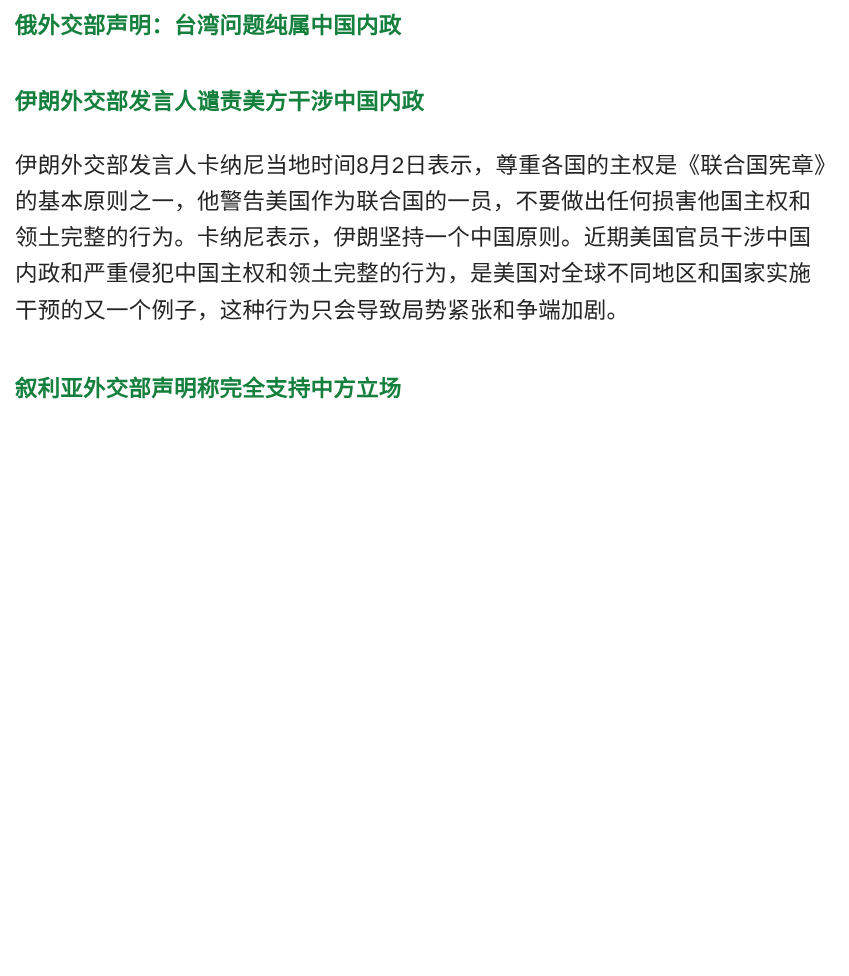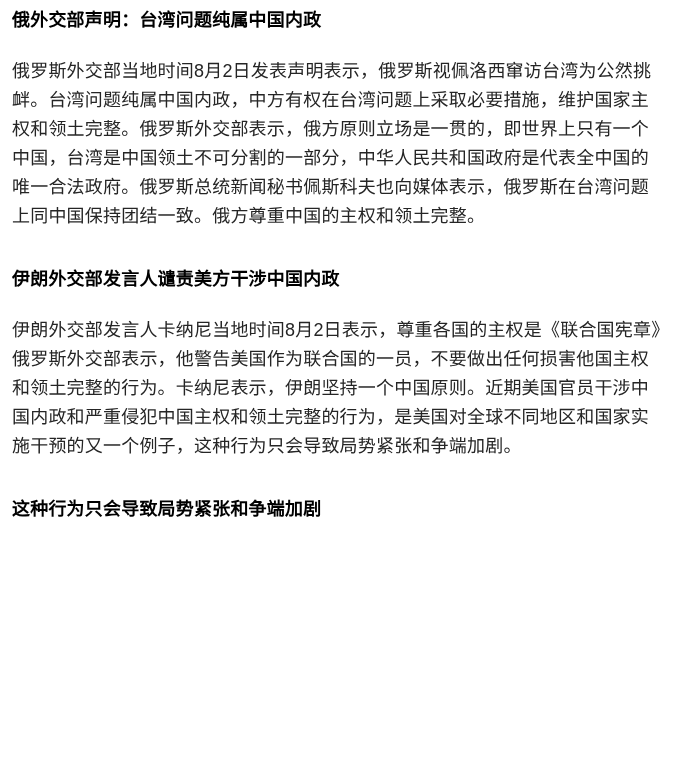--- a/index.html
+++ b/index.html
@@ -17,21 +17,21 @@
   }
   .article {
     box-sizing: border-box;
     width: 679px;
     padding: 6px 12px 8px 12px;
   }
   .section-heading {
     font-size: 18px;
     font-weight: 700;
     line-height: 25px;
-    color: #000000;
+    color: #15803d;
     margin: 36px 0 24px 0;
     letter-spacing: 0.2px;
   }
   .section:first-child .section-heading {
     margin-top: 2px;
   }
   .paragraph {
     font-size: 18px;
     font-weight: 400;
     line-height: 29px;
@@ -42,25 +42,24 @@
     letter-spacing: 0.2px;
   }
 </style>
 </head>
 <body>
 
 <main class="article">
 
   <section class="section">
     <h2 class="section-heading">俄外交部声明：台湾问题纯属中国内政</h2>
-    <p class="paragraph">俄罗斯外交部当地时间8月2日发表声明表示，俄罗斯视佩洛西窜访台湾为公然挑衅。台湾问题纯属中国内政，中方有权在台湾问题上采取必要措施，维护国家主权和领土完整。俄罗斯外交部表示，俄方原则立场是一贯的，即世界上只有一个中国，台湾是中国领土不可分割的一部分，中华人民共和国政府是代表全中国的唯一合法政府。俄罗斯总统新闻秘书佩斯科夫也向媒体表示，俄罗斯在台湾问题上同中国保持团结一致。俄方尊重中国的主权和领土完整。</p>
   </section>
 
   <section class="section">
     <h2 class="section-heading">伊朗外交部发言人谴责美方干涉中国内政</h2>
-    <p class="paragraph">伊朗外交部发言人卡纳尼当地时间8月2日表示，尊重各国的主权是《联合国宪章》俄罗斯外交部表示，他警告美国作为联合国的一员，不要做出任何损害他国主权和领土完整的行为。卡纳尼表示，伊朗坚持一个中国原则。近期美国官员干涉中国内政和严重侵犯中国主权和领土完整的行为，是美国对全球不同地区和国家实施干预的又一个例子，这种行为只会导致局势紧张和争端加剧。</p>
+    <p class="paragraph">伊朗外交部发言人卡纳尼当地时间8月2日表示，尊重各国的主权是《联合国宪章》的基本原则之一，他警告美国作为联合国的一员，不要做出任何损害他国主权和领土完整的行为。卡纳尼表示，伊朗坚持一个中国原则。近期美国官员干涉中国内政和严重侵犯中国主权和领土完整的行为，是美国对全球不同地区和国家实施干预的又一个例子，这种行为只会导致局势紧张和争端加剧。</p>
   </section>
 
   <section class="section">
-    <h2 class="section-heading">这种行为只会导致局势紧张和争端加剧</h2>
+    <h2 class="section-heading">叙利亚外交部声明称完全支持中方立场</h2>
   </section>
 
 </main>
 
 </body></html>

